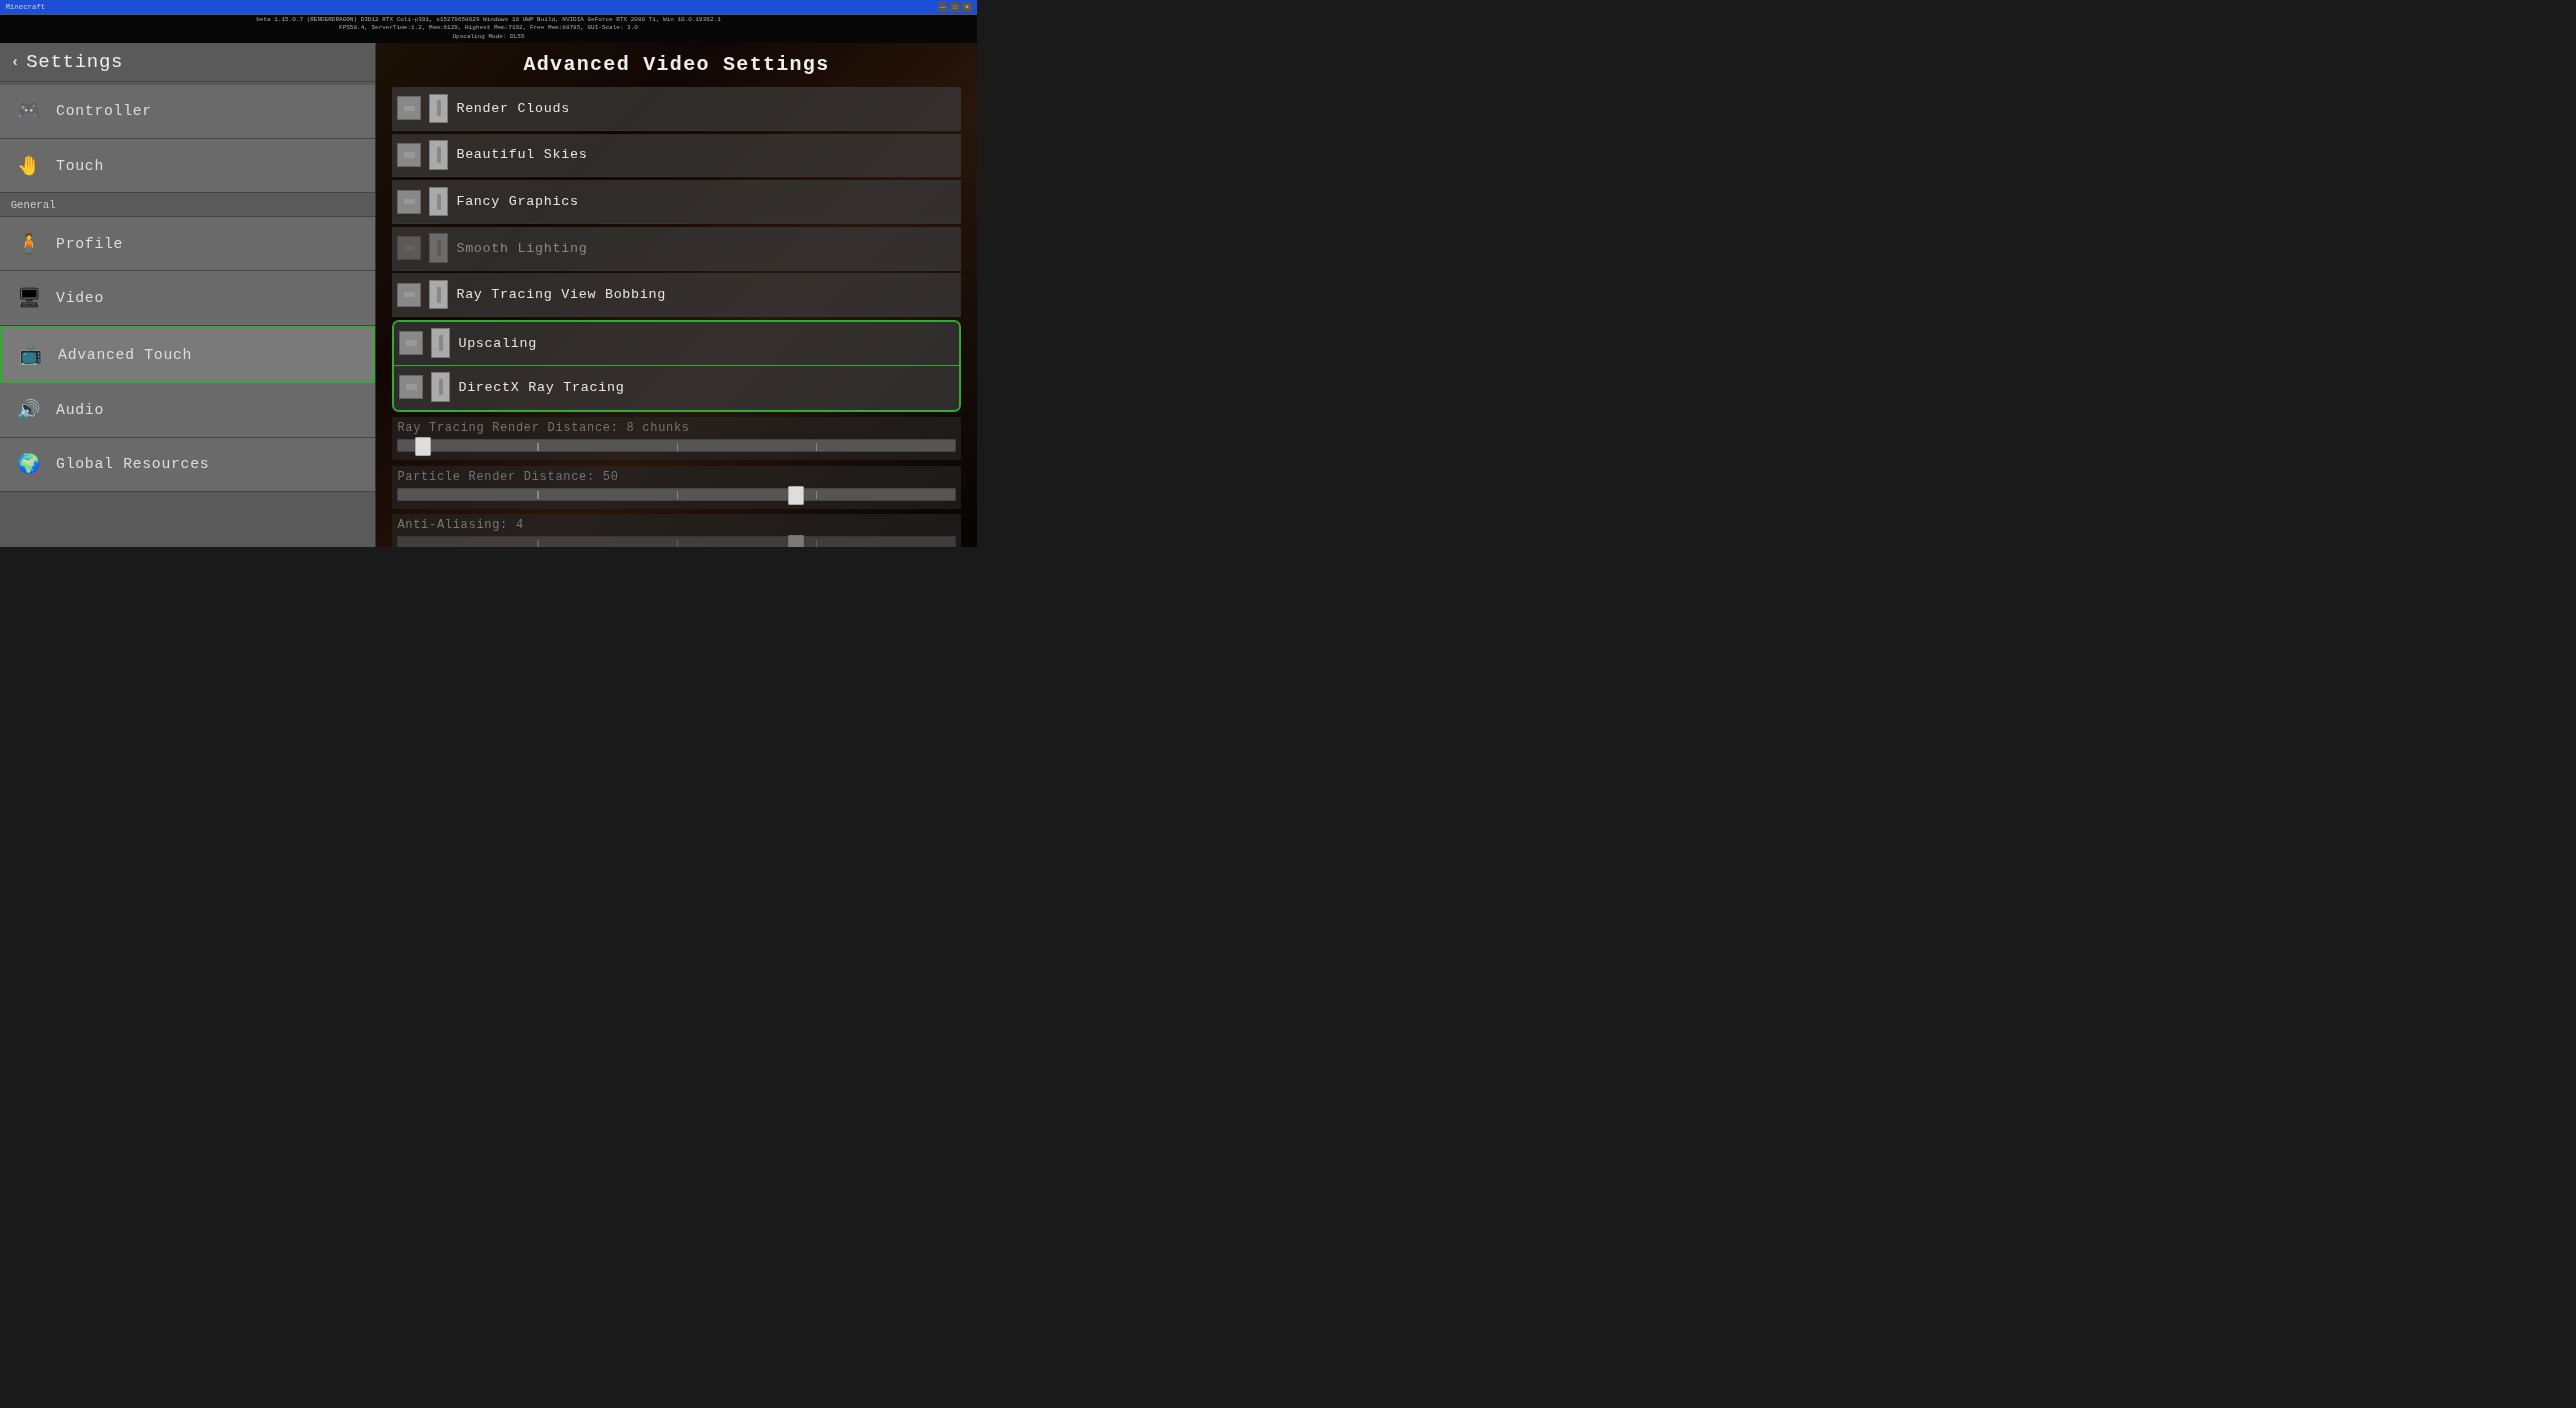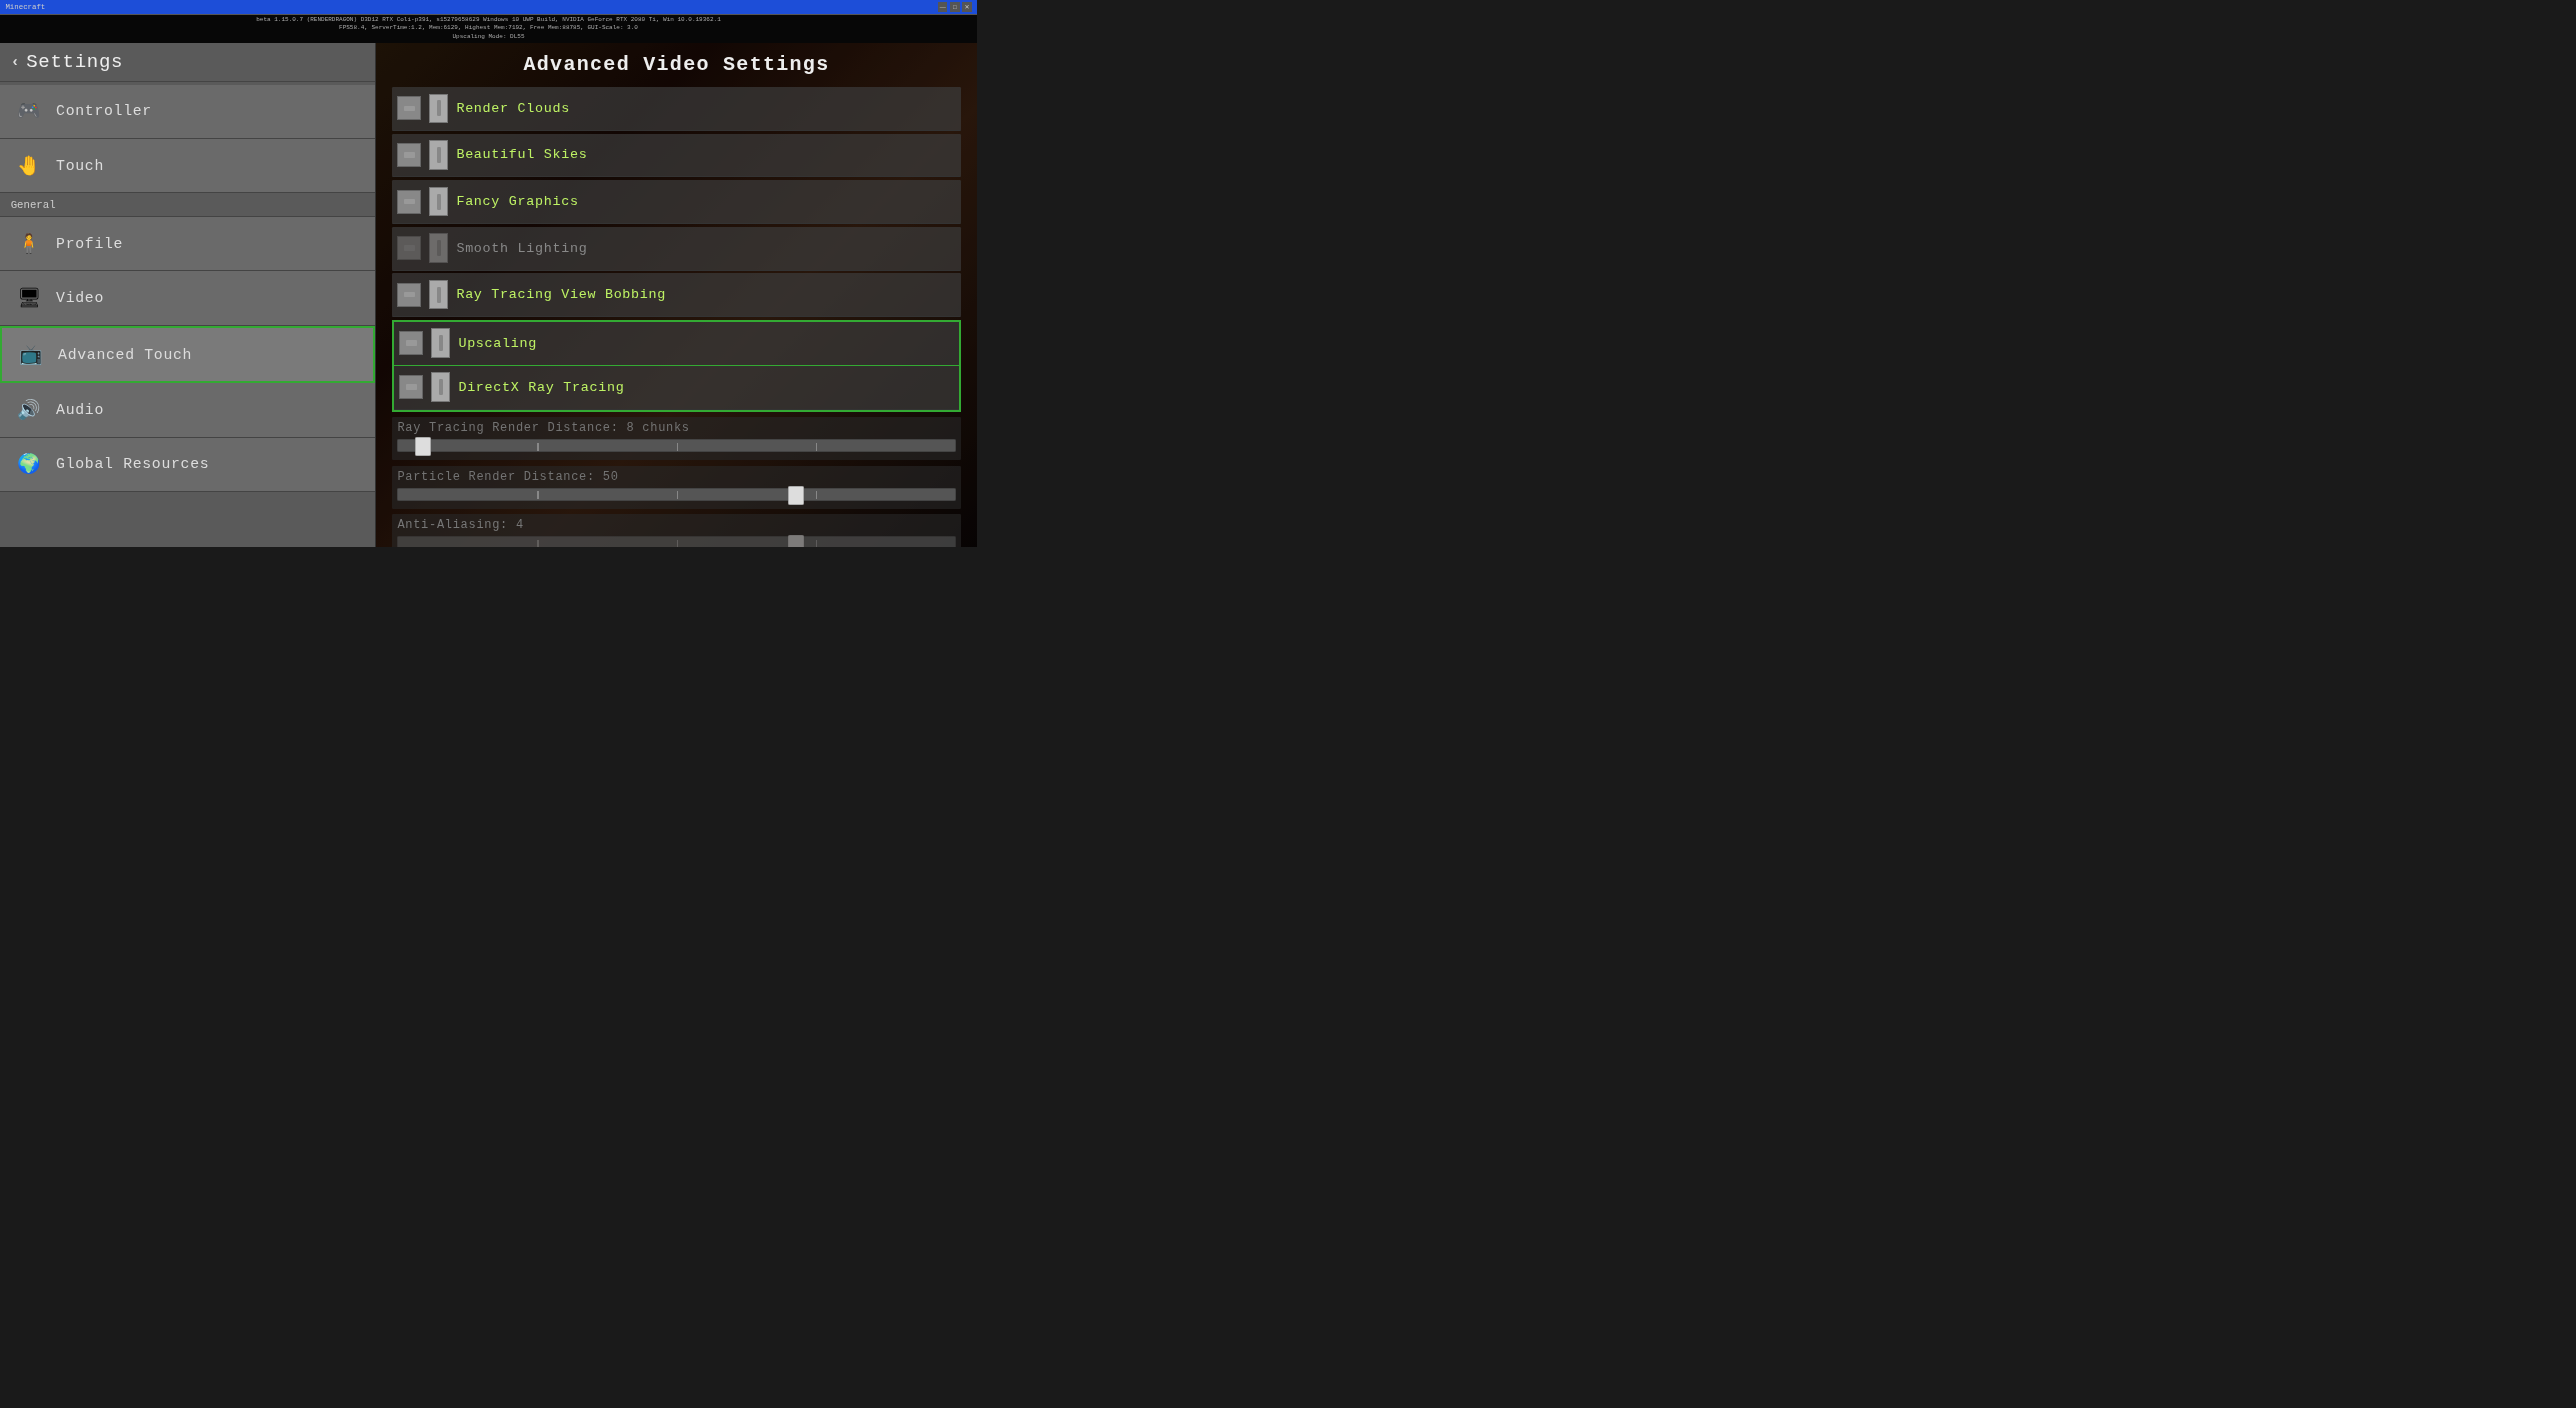--- a/index.html
+++ b/index.html
@@ -210,21 +210,21 @@
     }
 
     .toggle-indicator-inner {
       width: 4px;
       height: 16px;
       background: #888;
       border-radius: 1.3px;
     }
 
     .toggle-label {
-      color: #bef264;
+      color: #e5e5e5;
       font-size: 13.4px;
       letter-spacing: 0.7px;
     }
 
     .toggle-label.disabled {
       color: #888;
     }
 
     
     .slider-section {
@@ -269,21 +269,21 @@
     .slider-tick {
       position: absolute;
       top: 2.7px;
       width: 1.3px;
       height: 8px;
       background: #888;
     }
 
     .highlighted-group {
       border: 2px solid #3a3;
-      border-radius: 0;
+      border-radius: 7px;
       overflow: hidden;
       margin-bottom: 2px;
     }
 
     .highlighted-group .toggle-row {
       margin-bottom: 0;
       border-radius: 0;
     }
 
     .highlighted-group .toggle-row:first-child {

